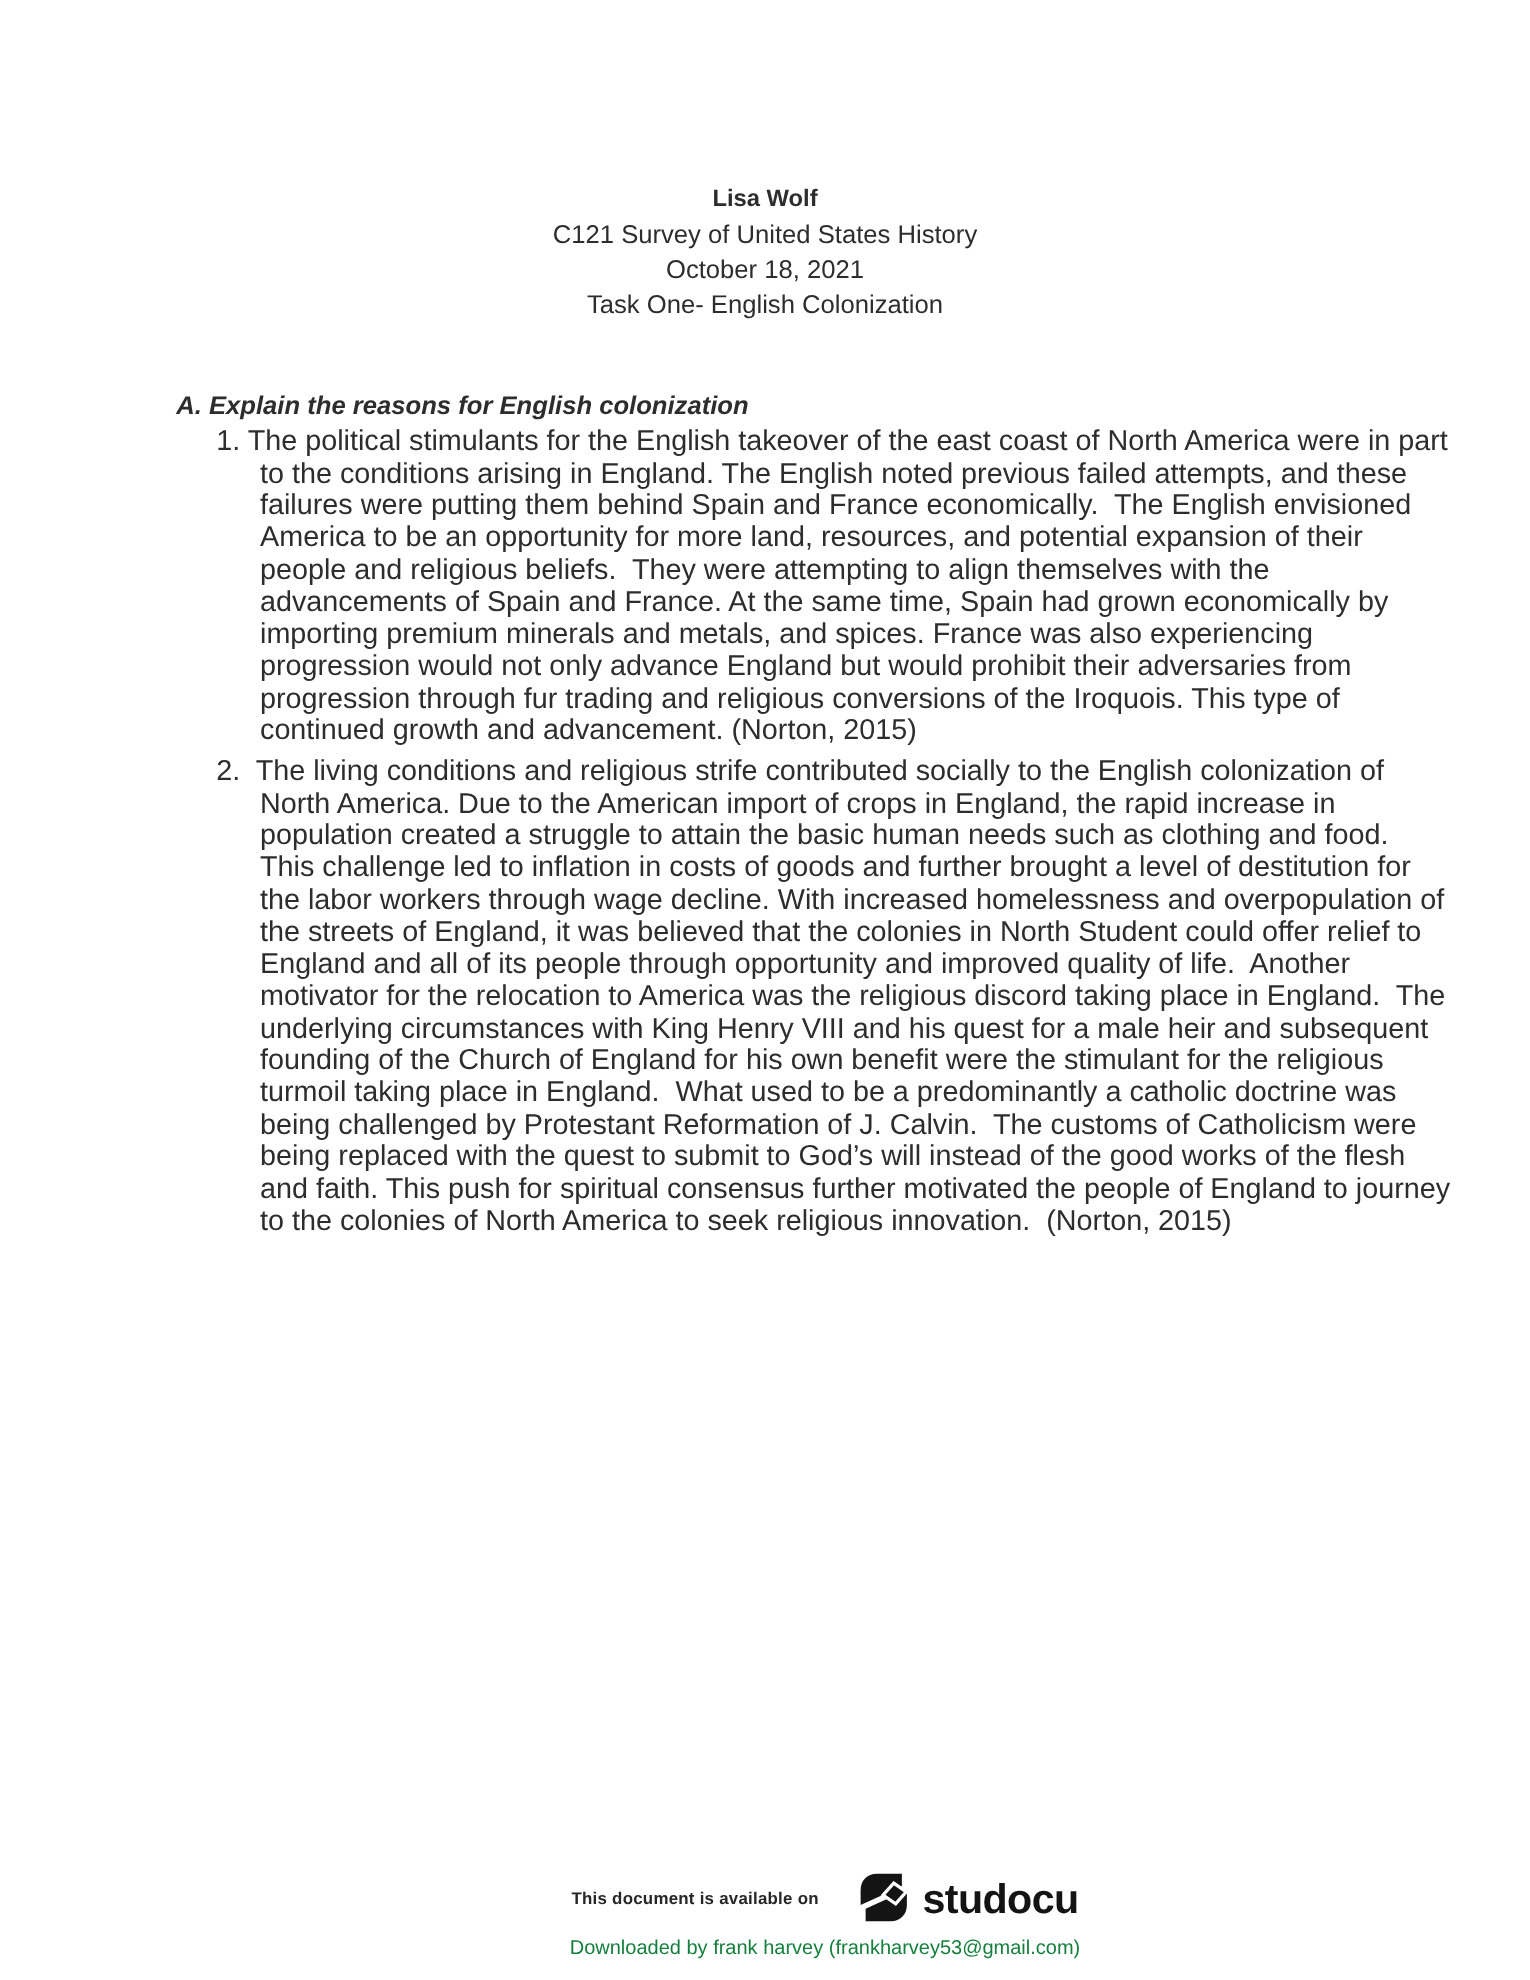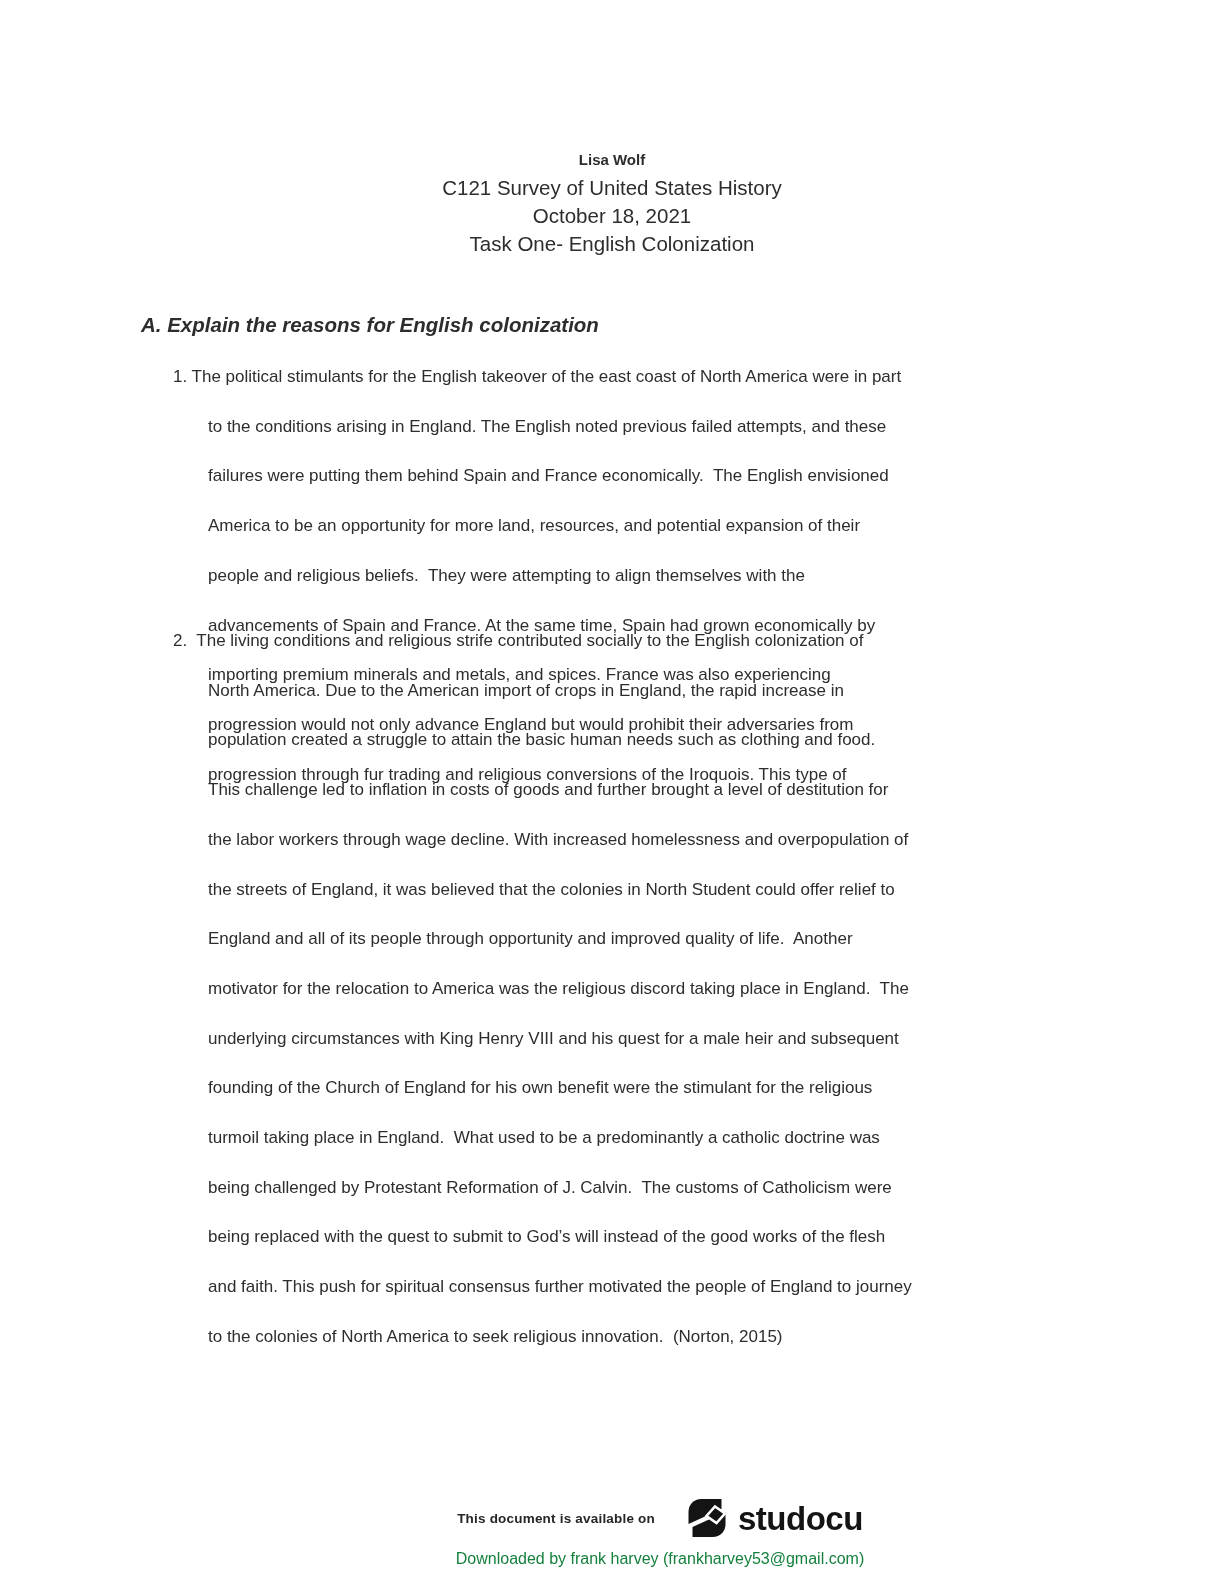--- a/index.html
+++ b/index.html
@@ -11,37 +11,36 @@
     font-family: "Liberation Sans", sans-serif;
     color: #2d2d2d;
     overflow: hidden;
   }
   
   .header {
     position: absolute;
     top: 146px; left: 0; width: 100%;
     text-align: center;
   }
-  .header .name   { font-size: 15px; font-weight: bold; line-height: 28px; }
+  .header .name   { font-size: 19px; font-weight: bold; line-height: 28px; }
   .header .hline  { font-size: 20.5px; line-height: 28px; white-space: pre; }
 
   
   .section-heading {
     position: absolute;
     top: 313px; left: 141px;
     font-size: 20.5px; font-weight: bold; font-style: italic;
   }
   .item { position: absolute; left: 208px; }
   .item-1 { top: 340px; }
   .item-2 { top: 604px; }
   .item .line {
-    font-size: 17px;
+    font-size: 23px;
     line-height: 25.7px;
     white-space: pre;           
-    margin-top: 24px;
   }
   .item .line:first-child { margin-left: -35px; }  
 
   
   .footer { position: absolute; top: 1494px; left: 0; width: 100%; padding-left: 48px; }
   .footer-row {
     display: flex; align-items: center; justify-content: center;
     height: 48px;
   }
   .available {
@@ -80,20 +79,21 @@
 
   <div class="line">1. The political stimulants for the English takeover of the east coast of North America were in part</div>
       <div class="line">to the conditions arising in England. The English noted previous failed attempts, and these</div>
       <div class="line">failures were putting them behind Spain and France economically.  The English envisioned</div>
       <div class="line">America to be an opportunity for more land, resources, and potential expansion of their</div>
       <div class="line">people and religious beliefs.  They were attempting to align themselves with the</div>
       <div class="line">advancements of Spain and France. At the same time, Spain had grown economically by</div>
       <div class="line">importing premium minerals and metals, and spices. France was also experiencing</div>
       <div class="line">progression would not only advance England but would prohibit their adversaries from</div>
       <div class="line">progression through fur trading and religious conversions of the Iroquois. This type of</div>
+      <div class="line">continued growth and advancement. (Norton, 2015)</div>
     </div>
 
   <div class="item item-2">
 
   <div class="line">2.  The living conditions and religious strife contributed socially to the English colonization of</div>
       <div class="line">North America. Due to the American import of crops in England, the rapid increase in</div>
       <div class="line">population created a struggle to attain the basic human needs such as clothing and food.</div>
       <div class="line">This challenge led to inflation in costs of goods and further brought a level of destitution for</div>
       <div class="line">the labor workers through wage decline. With increased homelessness and overpopulation of</div>
       <div class="line">the streets of England, it was believed that the colonies in North Student could offer relief to</div>

